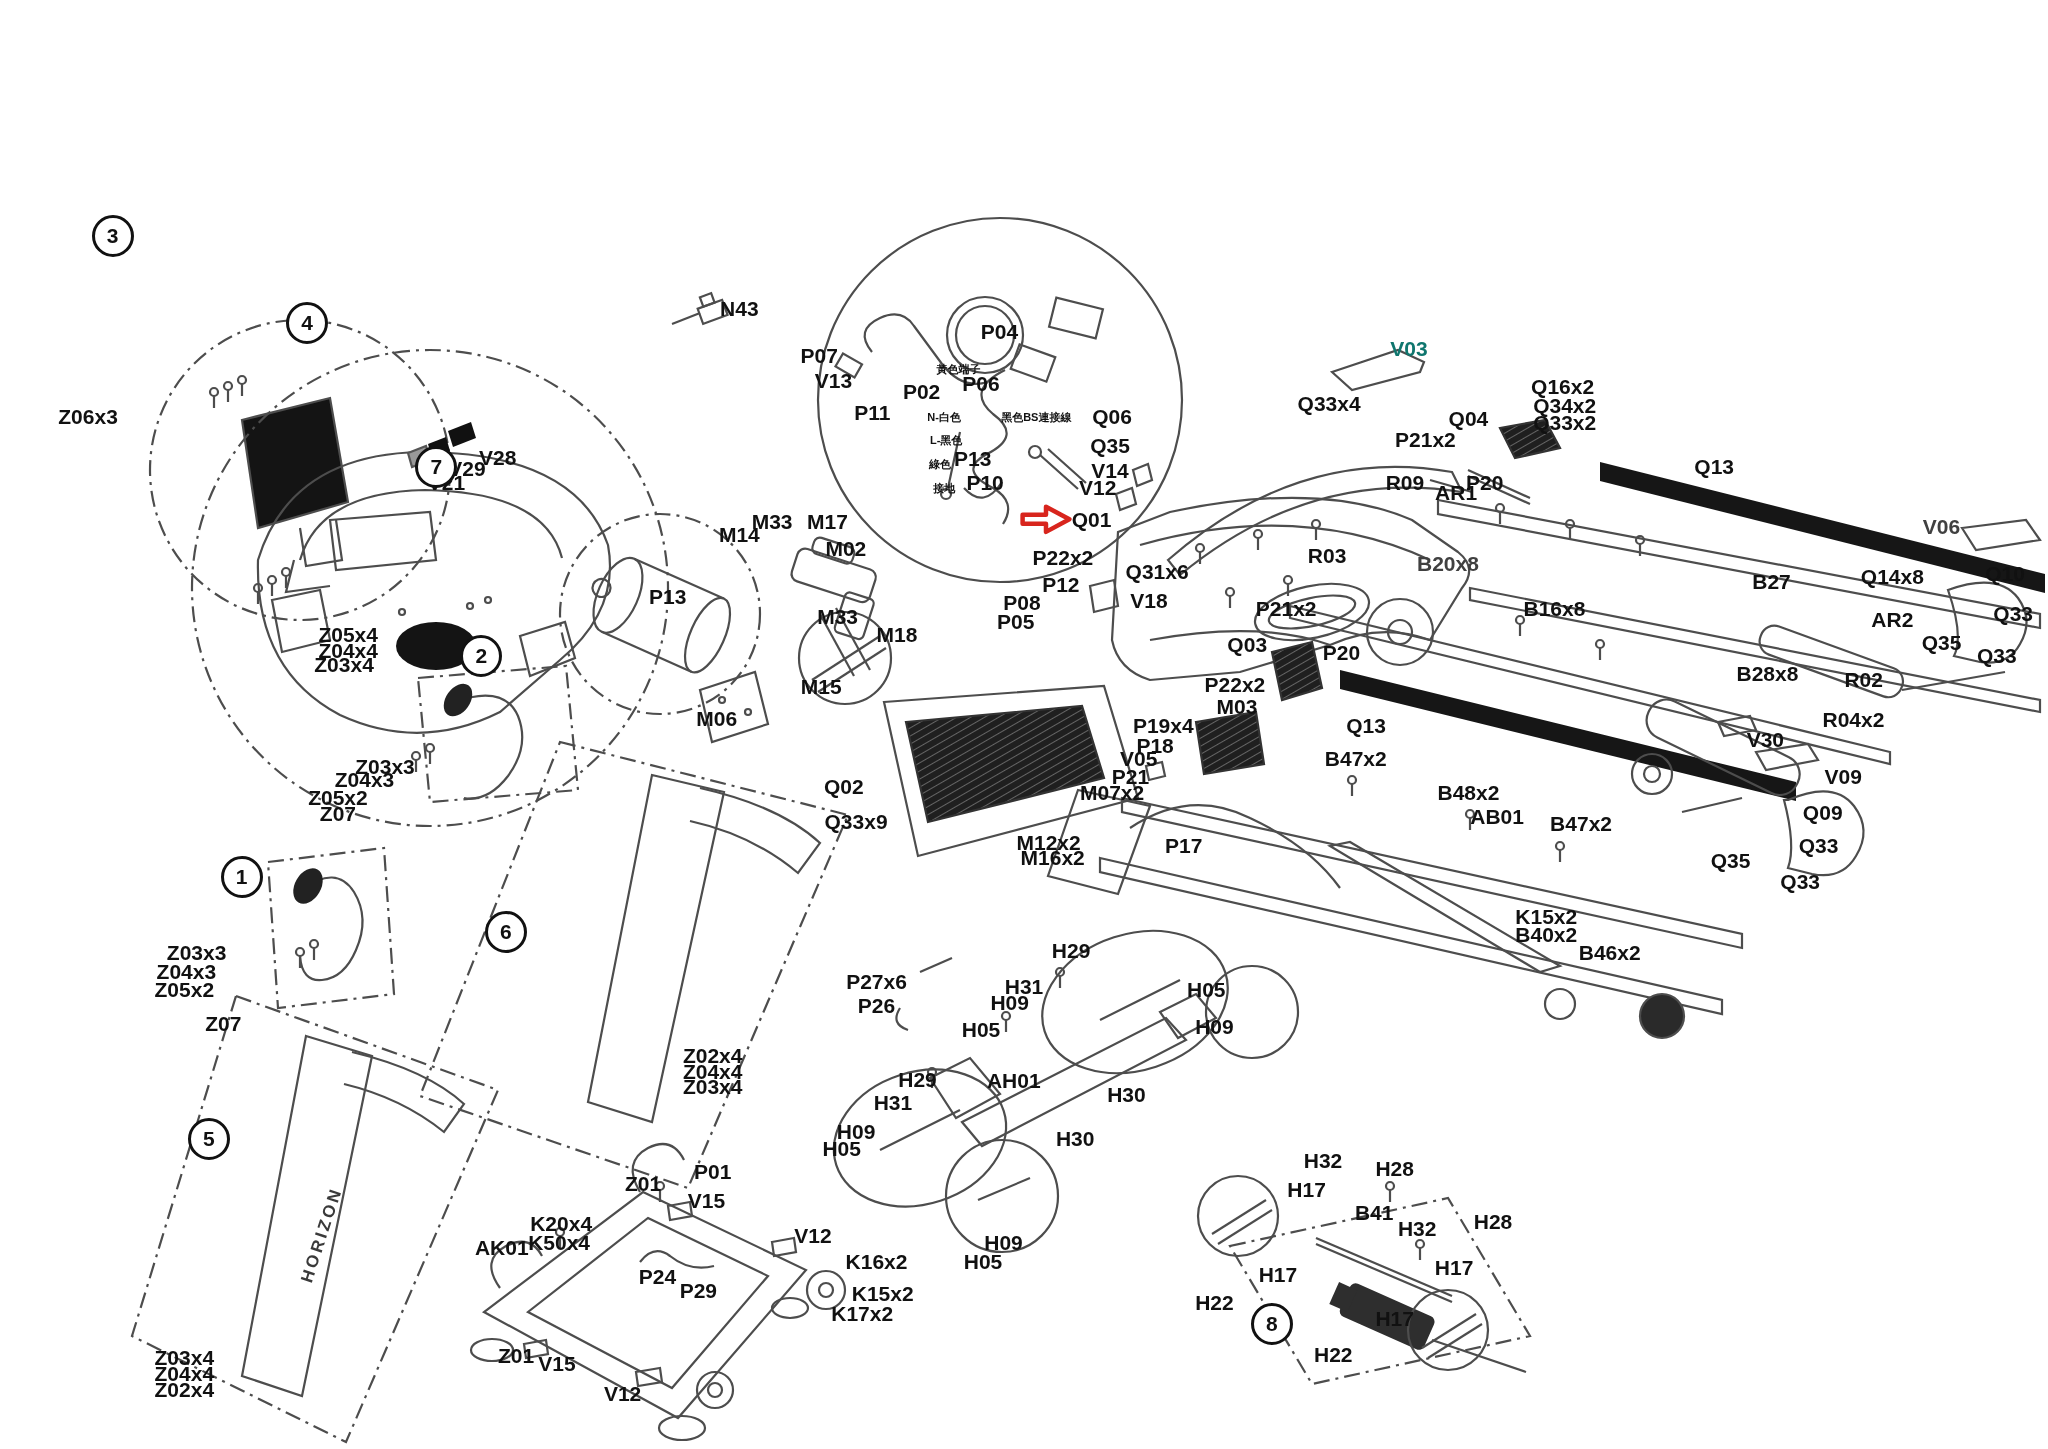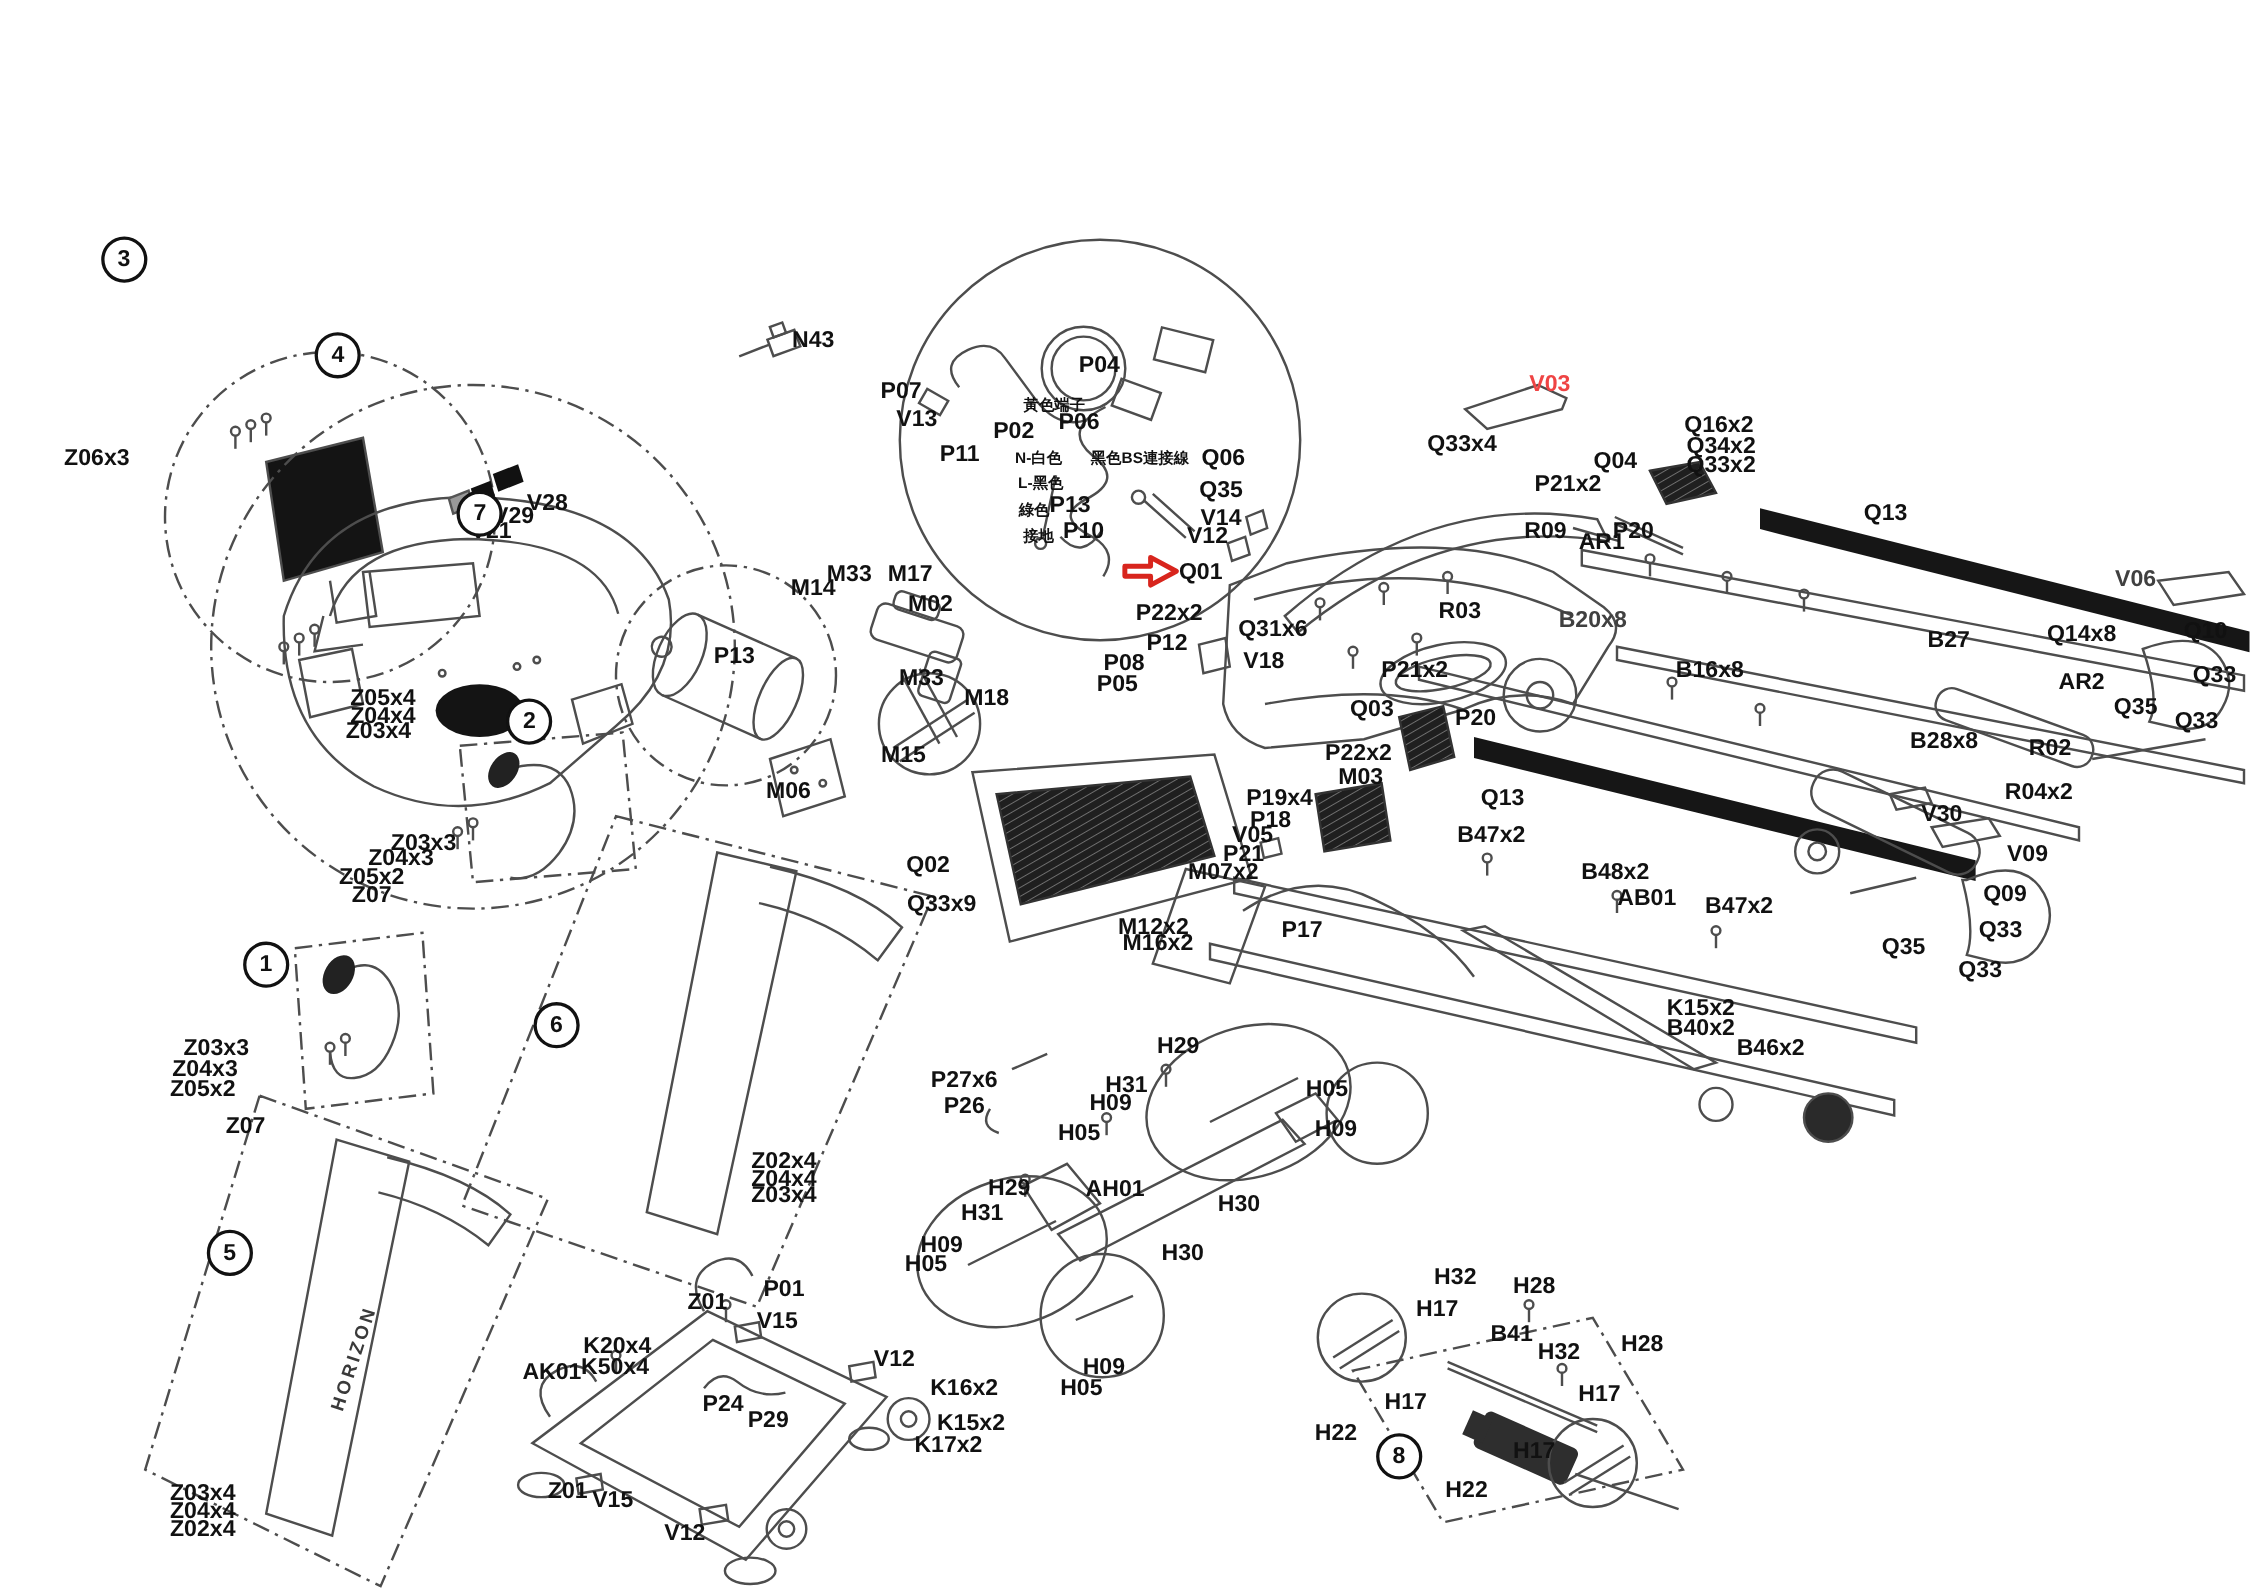--- a/index.html
+++ b/index.html
@@ -2,21 +2,21 @@
 <html><head>
 <meta charset="utf-8">
 <style>
   html,body{margin:0;padding:0;background:#fff;overflow:hidden}
   .canvas{position:relative;width:2048px;height:1449px;background:#fff;
           font-family:"Liberation Sans",sans-serif}
   .sketch{position:absolute;left:0;top:0;width:100%;height:100%}
   #labels-layer{position:absolute;left:0;top:0;width:100%;height:100%}
   .lbl{position:absolute;transform:translate(-50%,-50%);
        font:700 21px "Liberation Sans",sans-serif;color:#111;white-space:nowrap}
-  .lbl.cn{font-size:14px}
+  .lbl.cn{font-size:11px}
   .balloon{position:absolute;transform:translate(-50%,-50%);width:36px;height:36px;
        border:3px solid #111;border-radius:50%;display:flex;align-items:center;
        justify-content:center;font:700 21px "Liberation Sans",sans-serif;color:#111;background:#fff}
   .brand{position:absolute;transform:translate(-50%,-50%) rotate(-72deg);
        font:700 17px "Liberation Sans",sans-serif;letter-spacing:3px;color:#3a3a3a}
   #highlight-arrow{position:absolute;width:54px;height:32px;transform:translate(-100%,-50%)}
 </style>
 </head>
 <body>
 
@@ -259,21 +259,21 @@
       <span class="lbl" style="left: 46.7%; top: 22.9%; color: rgb(17, 17, 17); margin-left: 43px;">P04</span>
       <span class="lbl cn" style="left: 46.8%; top: 25.5%; color: rgb(17, 17, 17);">黃色端子</span>
       <span class="lbl" style="left: 47.9%; top: 26.5%; color: rgb(17, 17, 17);">P06</span>
       <span class="lbl cn" style="left: 46.1%; top: 28.8%; color: rgb(17, 17, 17);">N-白色</span>
       <span class="lbl cn" style="left: 50.6%; top: 28.8%; color: rgb(17, 17, 17);">黑色BS連接線</span>
       <span class="lbl cn" style="left: 46.2%; top: 30.4%; color: rgb(17, 17, 17);">L-黑色</span>
       <span class="lbl cn" style="left: 45.9%; top: 32%; color: rgb(17, 17, 17);">綠色</span>
       <span class="lbl" style="left: 47.5%; top: 31.7%; color: rgb(17, 17, 17);">P13</span>
       <span class="lbl cn" style="left: 46.1%; top: 33.7%; color: rgb(17, 17, 17);">接地</span>
       <span class="lbl" style="left: 48.1%; top: 33.3%; color: rgb(17, 17, 17);">P10</span>
-      <span class="lbl" style="left: 68.8%; top: 24.1%; color: #ef4444;">V03</span>
+      <span class="lbl" style="left: 68.8%; top: 24.1%; color: #0f766e;">V03</span>
       <span class="lbl" style="left: 54.3%; top: 28.8%; color: rgb(17, 17, 17);">Q06</span>
       <span class="lbl" style="left: 64.9%; top: 27.9%; color: rgb(17, 17, 17);">Q33x4</span>
       <span class="lbl" style="left: 54.2%; top: 30.8%; color: rgb(17, 17, 17);">Q35</span>
       <span class="lbl" style="left: 54.2%; top: 32.5%; color: rgb(17, 17, 17);">V14</span>
       <span class="lbl" style="left: 53.6%; top: 33.7%; color: rgb(17, 17, 17);">V12</span>
       <span class="lbl" style="left: 53.3%; top: 35.9%; color: rgb(17, 17, 17);">Q01</span>
       <span class="lbl" style="left: 56.5%; top: 39.5%; color: rgb(17, 17, 17);">Q31x6</span>
       <span class="lbl" style="left: 64.8%; top: 38.4%; color: rgb(17, 17, 17);">R03</span>
       <span class="lbl" style="left: 70.7%; top: 38.9%; color: #404040;">B20x8</span>
       <span class="lbl" style="left: 62.8%; top: 42%; color: rgb(17, 17, 17);">P21x2</span>

